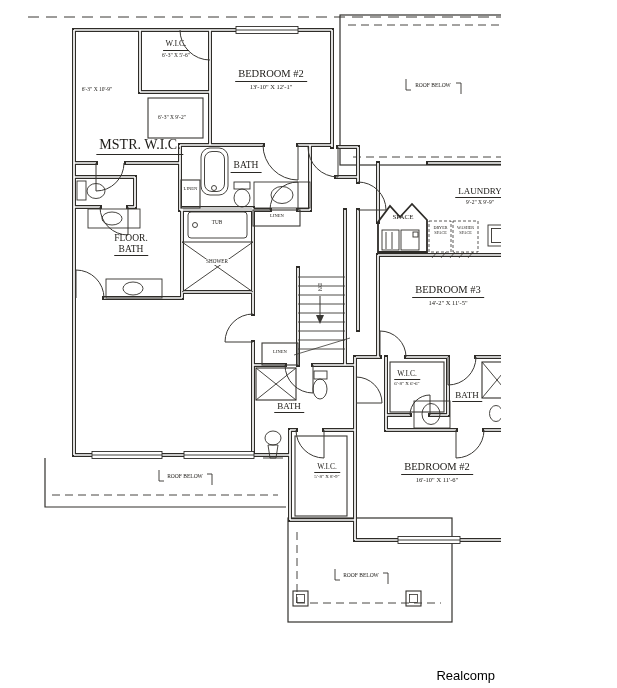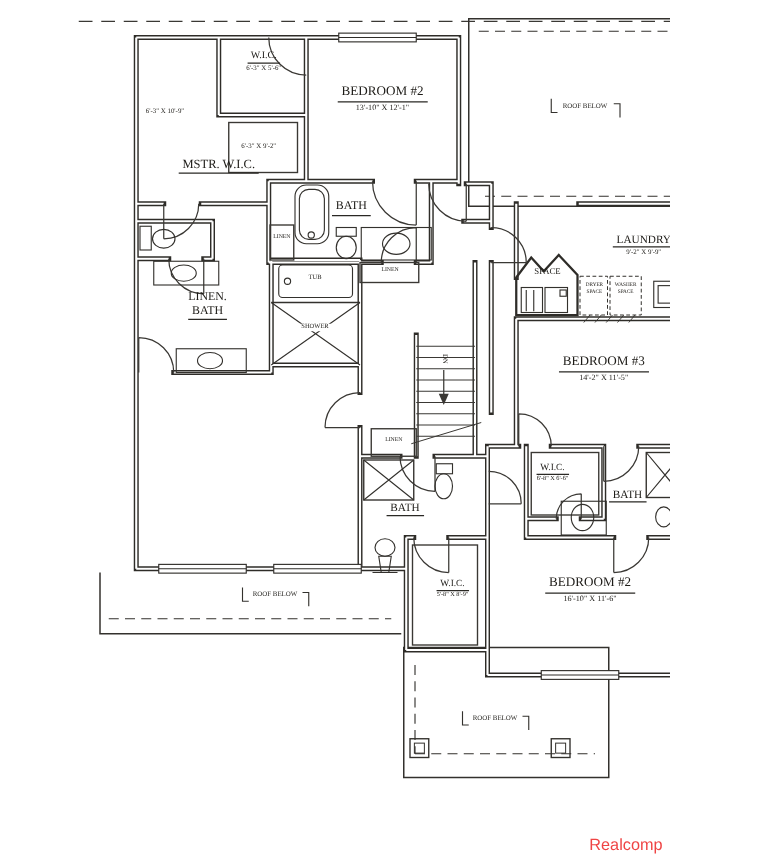--- a/index.html
+++ b/index.html
@@ -1,16 +1,16 @@
 <!DOCTYPE html>
 <html><head>
 <meta charset="utf-8">
 <style>
   html,body{margin:0;padding:0;background:#fff;}
-  #stage{position:relative;width:501px;height:688px;background:#fff;overflow:hidden;margin-left:35px;}
+  #stage{position:relative;width:501px;height:688px;background:#fff;overflow:hidden;}
   #plan-svg{position:absolute;left:0;top:0;}
   .lbl{position:absolute;transform:translateX(-50%);text-align:center;color:#1d1b17;
        font-family:"Liberation Serif","DejaVu Serif",serif;white-space:nowrap;line-height:1.12;}
   .rm{display:inline-block;border-bottom:1px solid #2a2824;padding:0 3px 1px;}
   .dim{display:block;margin-top:1px;}
   .rot90{transform:translateX(-50%) rotate(90deg);}
   .twoline span{display:block;}
   #title-label{letter-spacing:1.5px;font-weight:bold;}
   #title-label .rm{border-bottom:1.6px solid #23211d;padding:0 6px 3px;}
   #watermark{position:absolute;right:6px;bottom:4px;transform:none;text-align:right;
@@ -180,40 +180,40 @@
   <div class="lbl" style="left:176px;top:40px;font-size:8px">
     <span class="rm">W.I.C.</span>
     <span class="dim" style="font-size:5.5px">6'-3" X 5'-6"</span>
   </div>
 
   <div class="lbl" style="left:271px;top:68px;font-size:10.5px">
     <span class="rm">BEDROOM #2</span>
     <span class="dim" style="font-size:6.5px">13'-10" X 12'-1"</span>
   </div>
 
-  <div class="lbl" style="left:140px;top:126px;font-size:10px">
+  <div class="lbl" style="left:140px;top:137px;font-size:14px">
     <span class="rm">MSTR. W.I.C.</span>
   </div>
   <div class="lbl" style="left:97px;top:86px;font-size:5.5px">6'-3" X 10'-9"</div>
   <div class="lbl" style="left:172px;top:114px;font-size:5.5px">6'-3" X 9'-2"</div>
 
   <div class="lbl" style="left:246px;top:160px;font-size:9.5px">
     <span class="rm">BATH</span>
   </div>
 
   <div class="lbl" style="left:190.5px;top:186px;font-size:4.6px">LINEN</div>
   <div class="lbl" style="left:277px;top:213px;font-size:4.6px">LINEN</div>
   <div class="lbl" style="left:280px;top:349px;font-size:4.6px">LINEN</div>
 
   <div class="lbl" style="left:217px;top:220px;font-size:5.2px">TUB</div>
   <div class="lbl" style="left:217px;top:259px;font-size:5.2px;background:#fff;padding:0 2px">SHOWER</div>
   <div class="lbl rot90" style="left:320px;top:284px;font-size:5.5px">DN</div>
 
   <div class="lbl twoline" style="left:131px;top:233px;font-size:9.5px">
-    <span>LINEN.</span>
+    <span>FLOOR.</span>
     <span class="rm">BATH</span>
   </div>
 
 
   <div class="lbl" style="left:433px;top:82px;font-size:5.5px">ROOF BELOW</div>
   <div class="lbl" style="left:185px;top:473px;font-size:5.5px">ROOF BELOW</div>
   <div class="lbl" style="left:361px;top:572px;font-size:5.5px">ROOF BELOW</div>
 
   <div class="lbl" style="left:480px;top:186px;font-size:9px">
     <span class="rm">LAUNDRY</span>
@@ -250,15 +250,15 @@
     <span class="rm">W.I.C.</span>
     <span class="dim" style="font-size:5px">5'-8" X 8'-9"</span>
   </div>
 
   <div class="lbl" style="left:437px;top:461px;font-size:10.5px">
     <span class="rm">BEDROOM #2</span>
     <span class="dim" style="font-size:6.5px">16'-10" X 11'-6"</span>
   </div>
 
 
-  <div class="lbl" id="watermark" style="font-size:13px;color:#ef4444">Realcomp</div>
+  <div class="lbl" id="watermark" style="font-size:13px;color:#000000">Realcomp</div>
 
 </div>
 
 </body></html>

